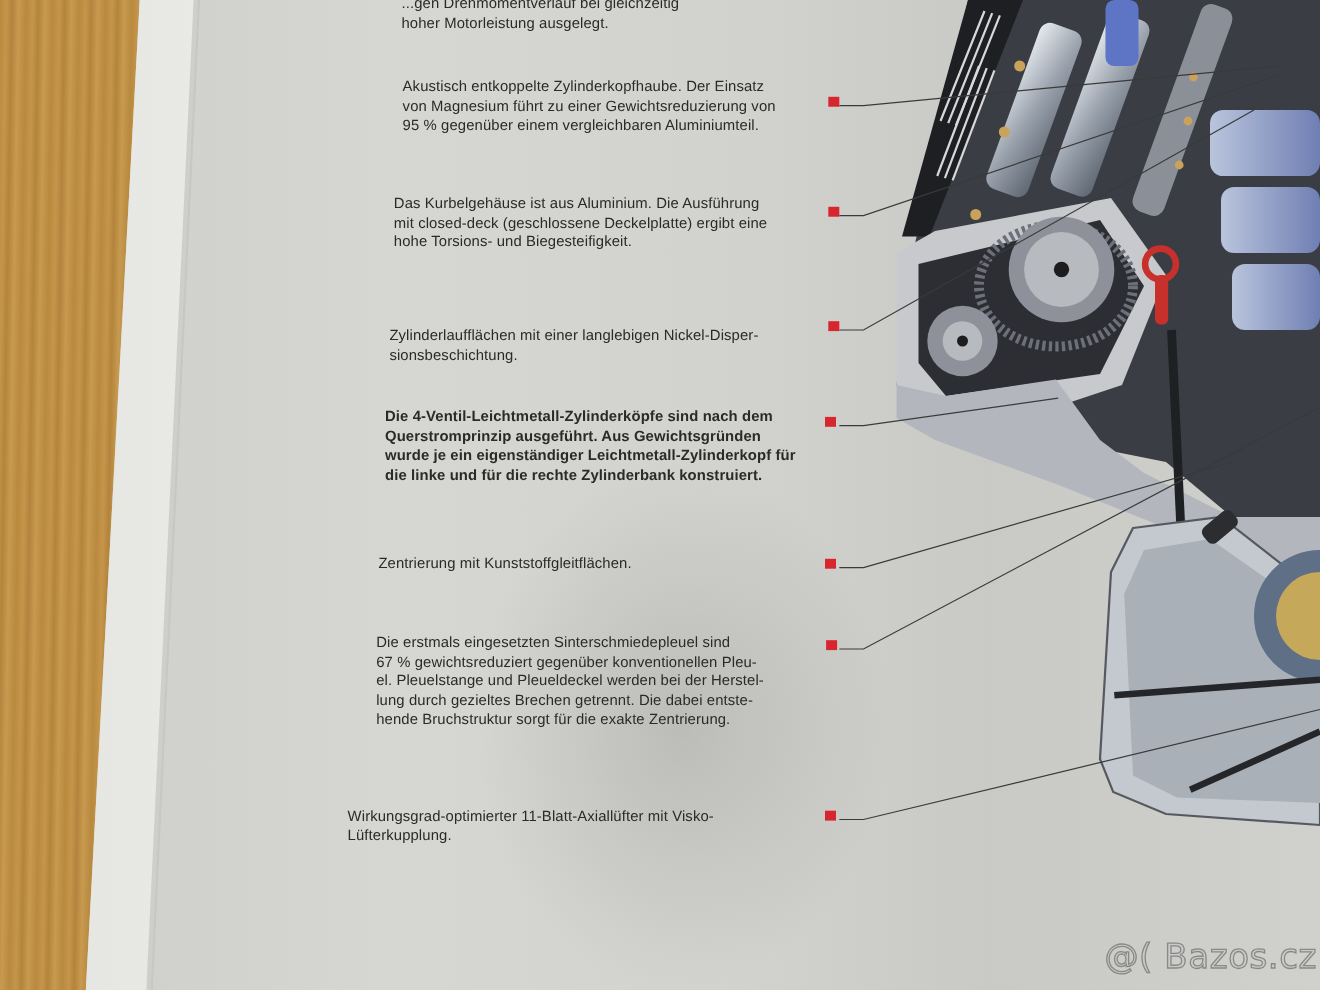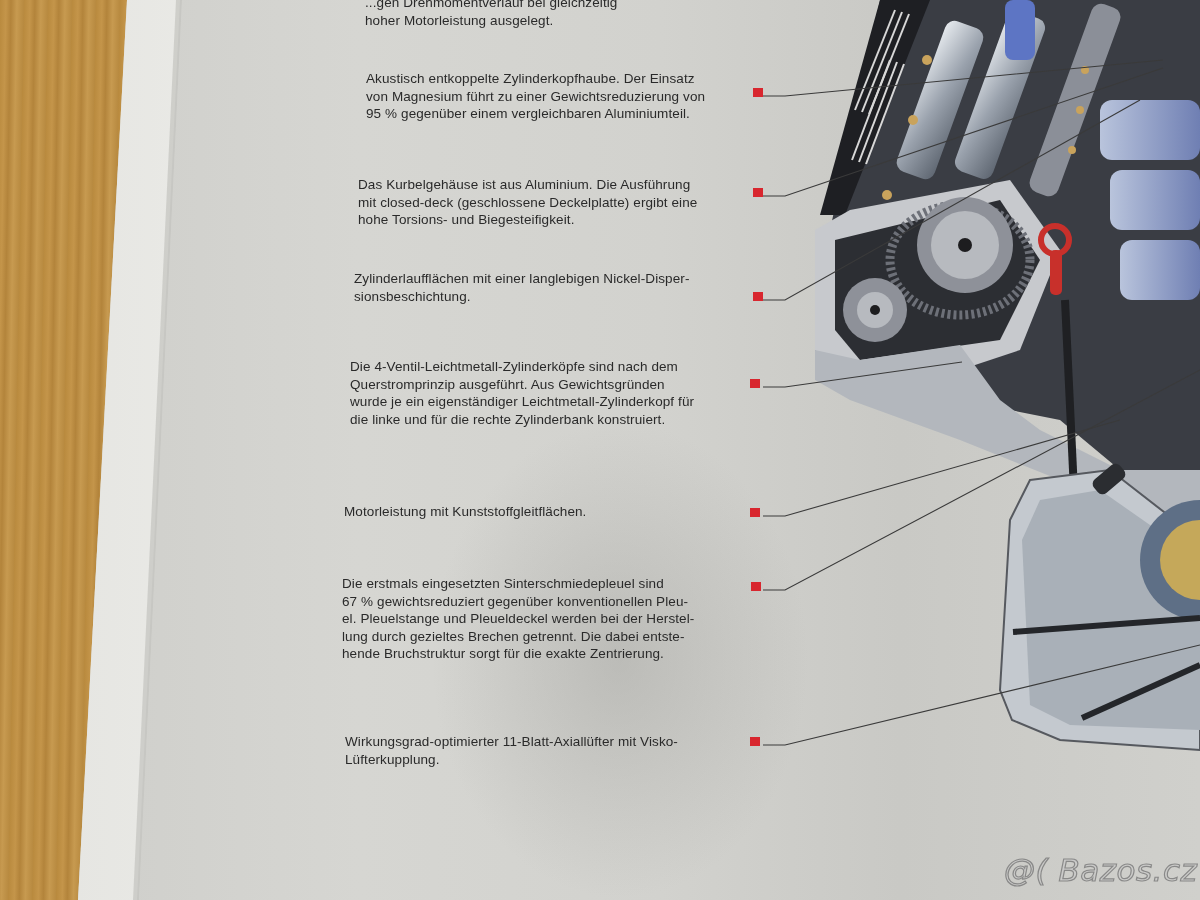--- a/index.html
+++ b/index.html
@@ -16,21 +16,21 @@
     background:linear-gradient(90deg,#cdcdc9 0%,#d6d6d2 30%,#d2d2ce 55%,#c9c9c5 75%,#d0d0cc 100%);
     clip-path:polygon(182px 0,1200px 0,1200px 900px,139px 900px);}
   .shade{position:absolute;left:430px;top:420px;width:380px;height:480px;border-radius:50%;
     background:radial-gradient(ellipse at center,rgba(160,160,156,.45),rgba(160,160,156,0) 70%);}
   .callout{position:absolute;color:#2a2a2a;font-size:13.5px;line-height:17.5px;letter-spacing:.1px;}
   .callout p{margin:0;white-space:pre-line;}
   .marker{position:absolute;width:10px;height:9px;background:#d8262e;}
   svg.leaders{position:absolute;left:0;top:0;}
   .engine{position:absolute;left:0;top:0;}
   .watermark{position:absolute;left:1004px;top:852px;font-size:31px;font-family:"DejaVu Sans",sans-serif;
-    color:rgba(200,200,200,.55);-webkit-text-stroke:1.2px rgba(120,120,120,.8);letter-spacing:.5px;font-style:italic;}
+    color:rgba(200,200,200,.55);-webkit-text-stroke:1.2px rgba(120,120,120,.8);letter-spacing:.5px;}
 </style>
 </head>
 <body>
 
 <div class="wood"></div>
 <div class="frame"></div>
 <div class="frame-shadow"></div>
 <div class="paper"></div>
 <div class="shade"></div>
 
@@ -135,47 +135,47 @@
 </div>
 <div class="marker" style="left:753px;top:88px;"></div>
 
 <div class="callout" style="left:358px;top:176px;width:395px;">
   <p>Das Kurbelgehäuse ist aus Aluminium. Die Ausführung
 mit closed-deck (geschlossene Deckelplatte) ergibt eine
 hohe Torsions- und Biegesteifigkeit.</p>
 </div>
 <div class="marker" style="left:753px;top:188px;"></div>
 
-<div class="callout" style="left:354px;top:270px;width:395px;">
+<div class="callout" style="left:354px;top:296px;width:395px;">
   <p>Zylinderlaufflächen mit einer langlebigen Nickel-Disper-
 sionsbeschichtung.</p>
 </div>
 <div class="marker" style="left:753px;top:292px;"></div>
 
-<div class="callout" style="left:350px;top:358px;width:400px;">
+<div class="callout" style="left:350px;top:370px;width:400px;font-weight:bold;">
   <p>Die 4-Ventil-Leichtmetall-Zylinderköpfe sind nach dem
 Querstromprinzip ausgeführt. Aus Gewichtsgründen
 wurde je ein eigenständiger Leichtmetall-Zylinderkopf für
 die linke und für die rechte Zylinderbank konstruiert.</p>
 </div>
 <div class="marker" style="left:750px;top:379px;"></div>
 
 <div class="callout" style="left:344px;top:503px;width:400px;">
-  <p>Motorleistung mit Kunststoffgleitflächen.</p>
+  <p>Zentrierung mit Kunststoffgleitflächen.</p>
 </div>
 <div class="marker" style="left:750px;top:508px;"></div>
 
 <div class="callout" style="left:342px;top:575px;width:405px;">
   <p>Die erstmals eingesetzten Sinterschmiedepleuel sind
 67 % gewichtsreduziert gegenüber konventionellen Pleu-
 el. Pleuelstange und Pleueldeckel werden bei der Herstel-
 lung durch gezieltes Brechen getrennt. Die dabei entste-
 hende Bruchstruktur sorgt für die exakte Zentrierung.</p>
 </div>
 <div class="marker" style="left:751px;top:582px;"></div>
 
-<div class="callout" style="left:345px;top:733px;width:420px;">
+<div class="callout" style="left:316px;top:733px;width:420px;">
   <p>Wirkungsgrad-optimierter 11-Blatt-Axiallüfter mit Visko-
 Lüfterkupplung.</p>
 </div>
 <div class="marker" style="left:750px;top:737px;"></div>
 
 <div class="watermark">@( Bazos.cz</div>
 
 </body></html>

